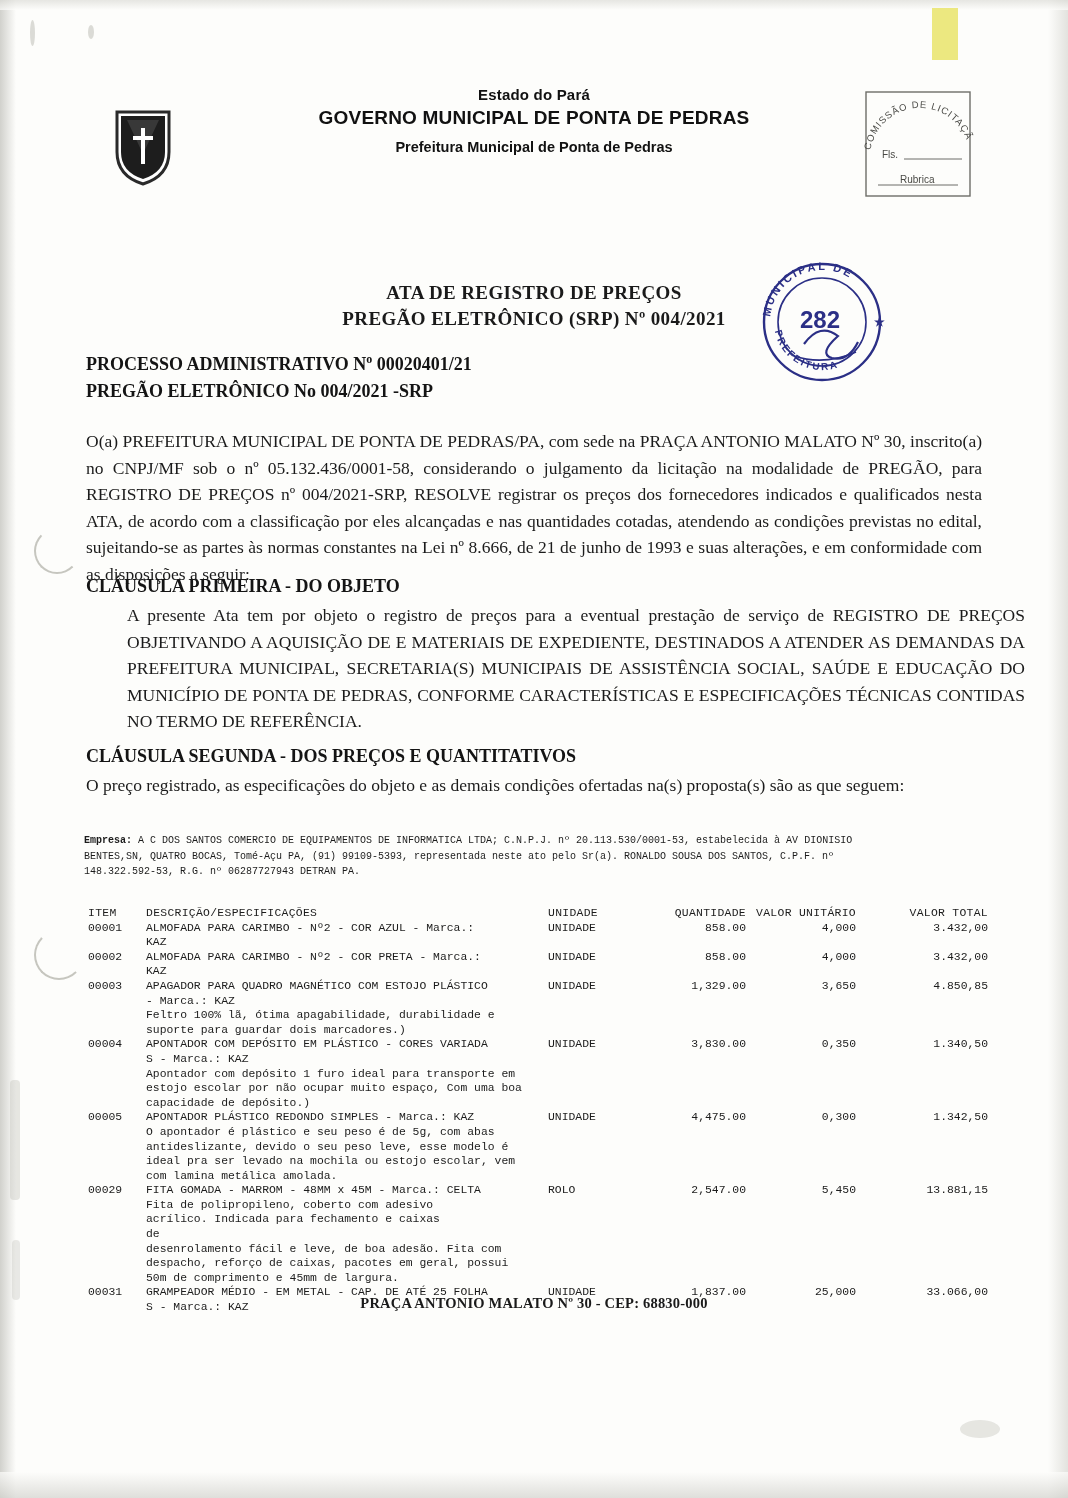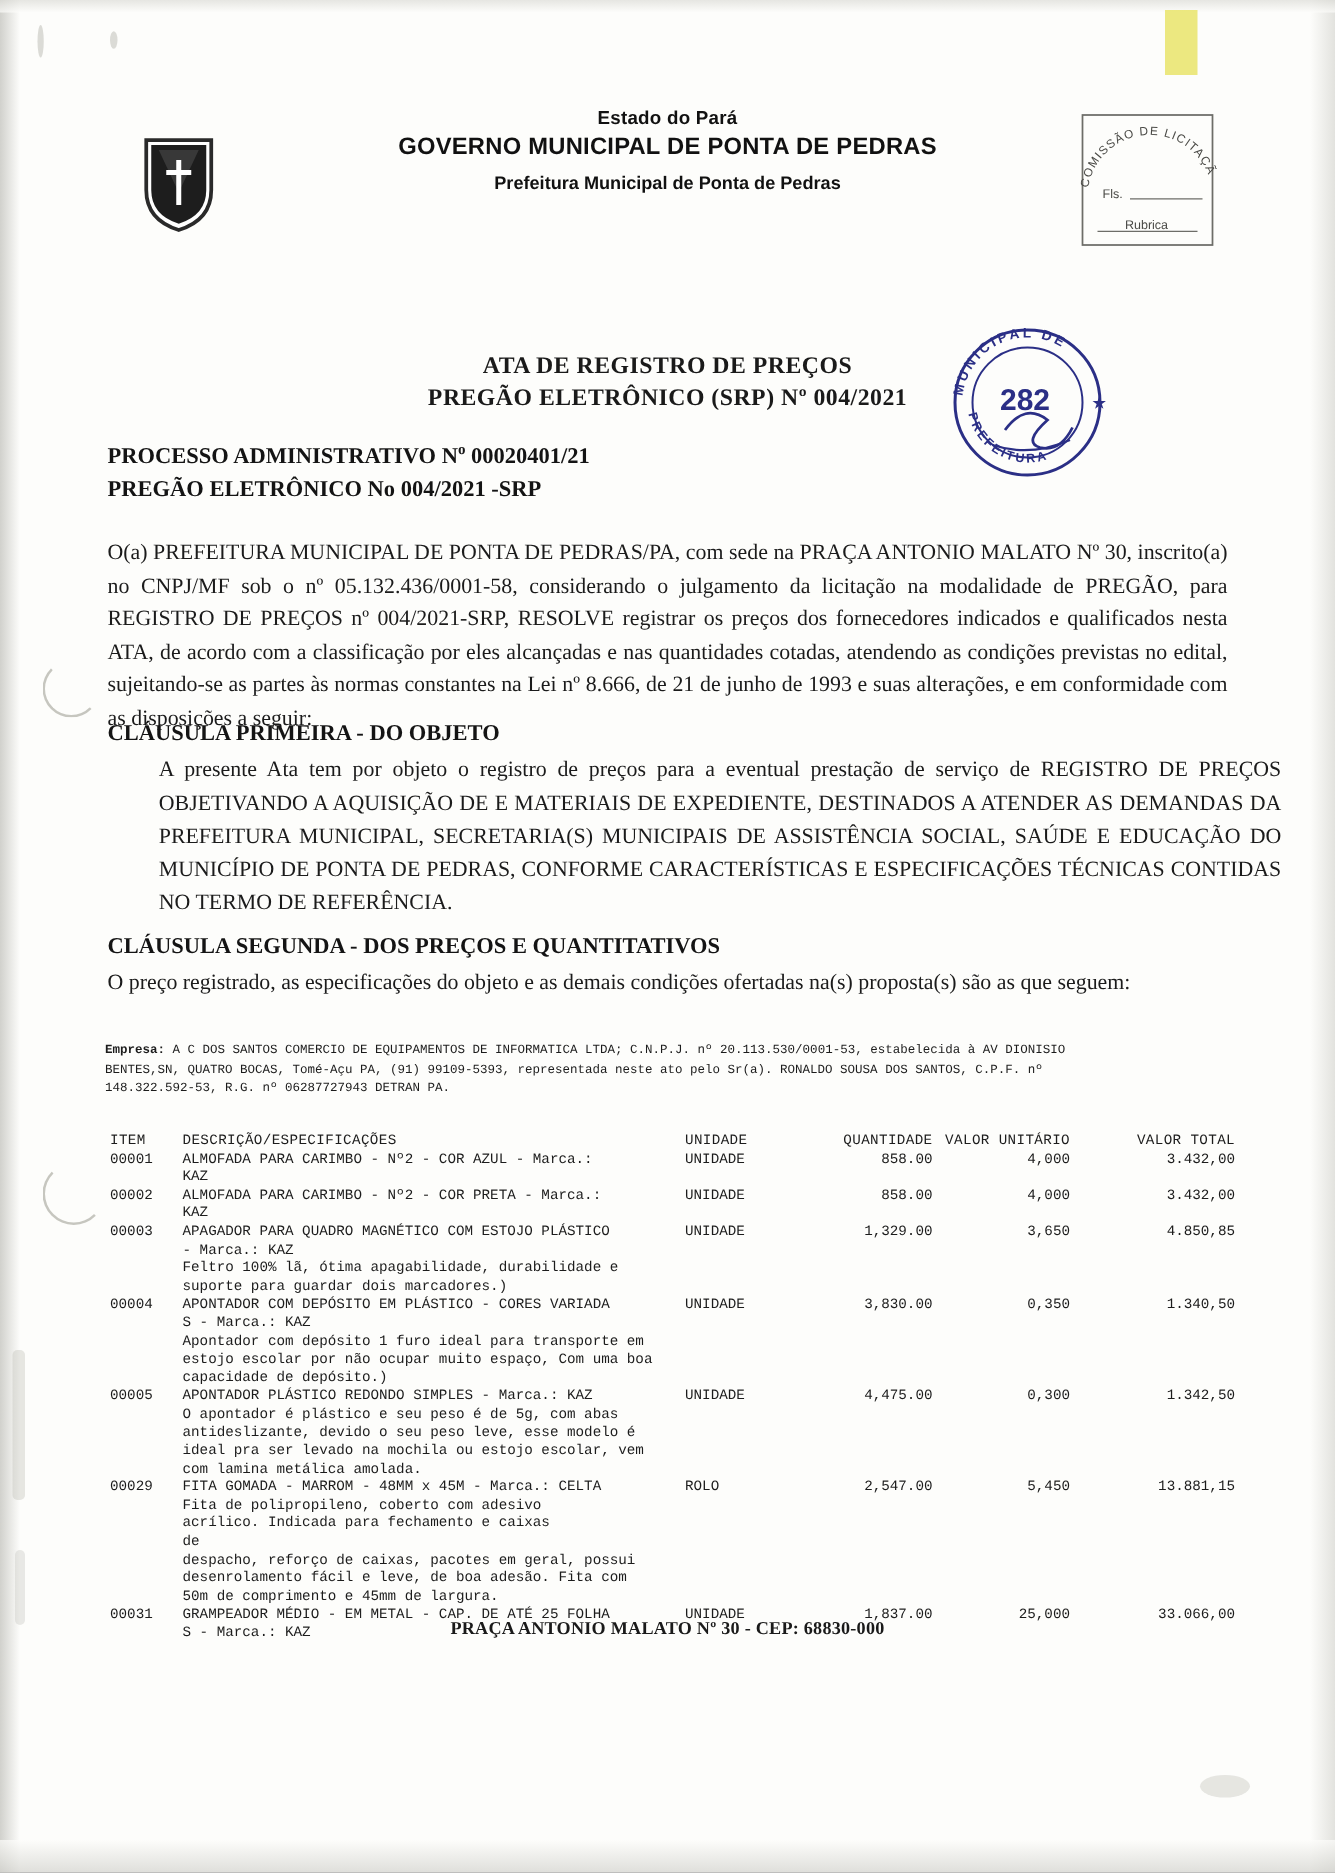--- a/index.html
+++ b/index.html
@@ -282,24 +282,24 @@
     <div class="row">
       <span class="sub2">Fita de polipropileno,      coberto      com      adesivo</span>
     </div>
     <div class="row">
       <span class="sub2">acrílico.     Indicada  para  fechamento     e     caixas</span>
     </div>
     <div class="row">
       <span class="sub2">de</span>
     </div>
     <div class="row">
+      <span class="sub2">desenrolamento fácil e  leve,  de  boa adesão. Fita com</span>
+    </div>
+    <div class="row">
       <span class="sub2">despacho, reforço de  caixas,  pacotes em geral, possui</span>
-    </div>
-    <div class="row">
-      <span class="sub2">desenrolamento fácil e  leve,  de  boa adesão. Fita com</span>
     </div>
     <div class="row">
       <span class="sub2">50m de comprimento e 45mm de largura.</span>
     </div>
 
     <div class="row">
       <span class="c-item">00031</span>
       <span class="c-desc">GRAMPEADOR MÉDIO - EM METAL - CAP. DE ATÉ 25 FOLHA</span>
       <span class="c-un">UNIDADE</span>
       <span class="c-qt">1,837.00</span>

